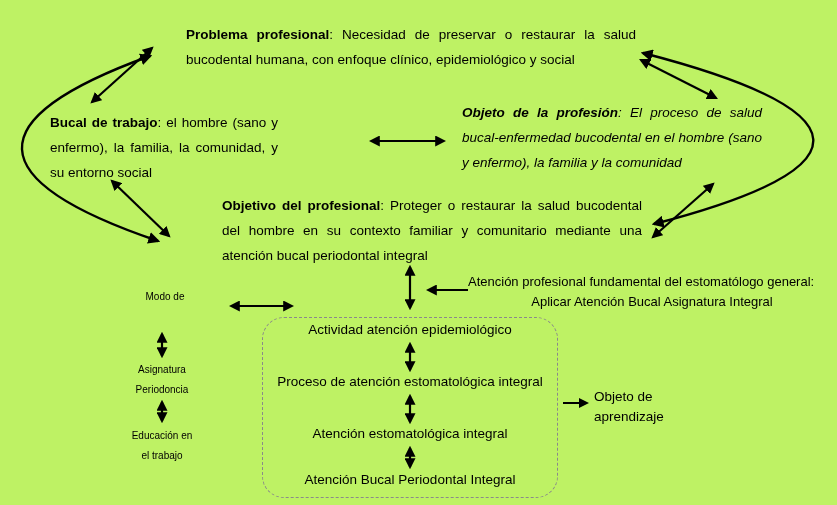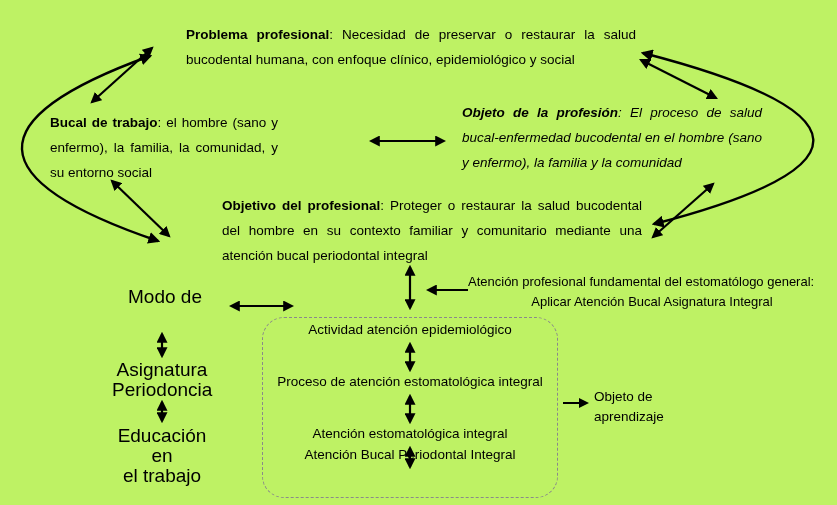--- a/index.html
+++ b/index.html
@@ -31,21 +31,21 @@
   .chain-item {
     position: absolute;
     left: 262px;
     width: 296px;
     text-align: center;
     font-size: 13.5px;
     line-height: 16px;
   }
   .small-center {
     text-align: center;
-    font-size: 19px;
+    font-size: 10px;
     line-height: 20px;
   }
   .funcion { font-size: 13px; line-height: 20px; white-space: nowrap; }
   .funcion .l2 { text-align: center; }
   .aprendizaje { font-size: 13.5px; line-height: 20px; text-align: left; }
 </style>
 </head>
 <body>
 
 <div id="canvas">
@@ -116,20 +116,20 @@
   <div class="abs small-center" style="left:107px; top:426px; width:110px;">
     <div>Educación en</div>
     <div>el trabajo</div>
   </div>
 
   <div class="dashed-box"></div>
 
   <div class="chain-item" style="top:322px;">Actividad atención epidemiológico</div>
   <div class="chain-item" style="top:374px;">Proceso de atención estomatológica integral</div>
   <div class="chain-item" style="top:426px;">Atención estomatológica integral</div>
-  <div class="chain-item" style="top:447px;">Atención Bucal Periodontal Integral</div>
+  <div class="chain-item" style="top:472px;">Atención Bucal Periodontal Integral</div>
 
   <div class="abs aprendizaje" style="left:594px; top:387px; width:100px;">
     <div>Objeto de</div>
     <div>aprendizaje</div>
   </div>
 
 </div>
 
 </body></html>

